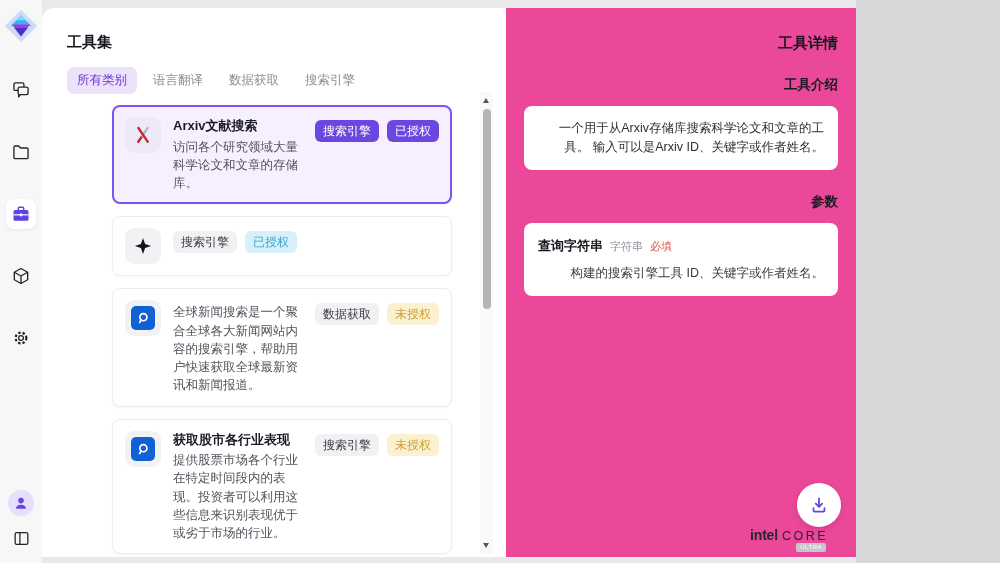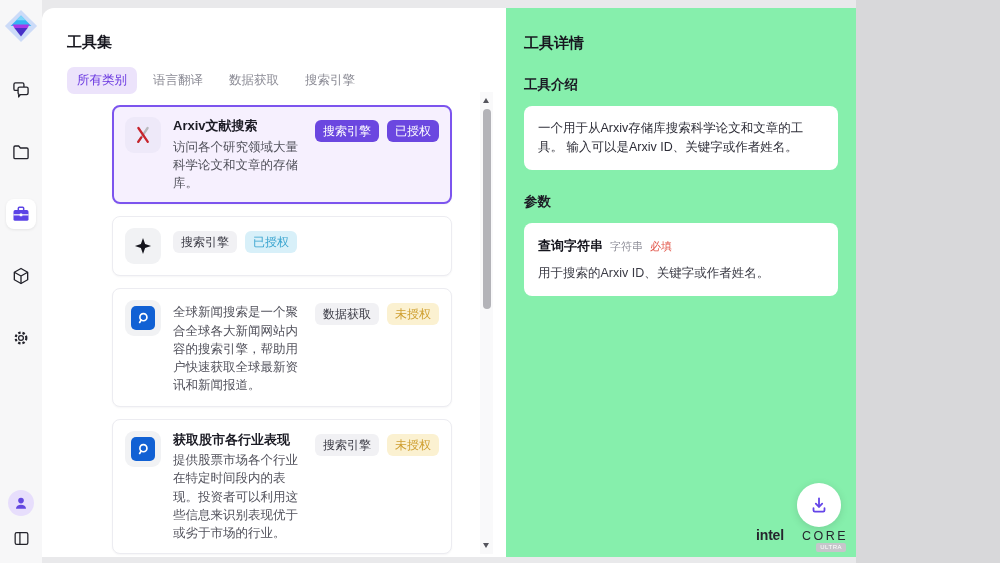--- a/index.html
+++ b/index.html
@@ -48,35 +48,35 @@
   .badge.gray   { background:#f1f1f4; color:#3c3c46; }
   .badge.cyan   { background:#d8f0f9; color:#3aa4cf; }
   .badge.yellow { background:#fbf1d1; color:#cf9f30; }
   
   .scrollbar { position:absolute; top:84px; bottom:3px; right:13px; width:13px; background:#f9f9fa; }
   .sb-arrow { position:absolute; left:3px; width:0; height:0; border-left:3.5px solid transparent; border-right:3.5px solid transparent; cursor:pointer; }
   .sb-arrow.up { top:6px; border-bottom:5px solid #55555d; }
   .sb-arrow.down { bottom:6px; border-top:5px solid #55555d; }
   .sb-thumb { position:absolute; top:17px; left:2.5px; width:8px; height:200px; background:#b3b3b8; border-radius:4px; cursor:grab; }
   
-  .detail-panel { flex:1; background:#86efac; box-sizing:border-box; padding:16px 18px; position:relative; }
+  .detail-panel { flex:1; background:#ec4899; box-sizing:border-box; padding:16px 18px; position:relative;text-align:right; }
   .detail-title { font-size:15px; font-weight:bold; color:#17171f; }
   .section-heading { font-size:13.5px; font-weight:bold; color:#1b1b24; margin-top:23px; }
   .detail-card { background:#ffffff; border-radius:8px; padding:13px 14px; margin-top:12px; font-size:12.5px; color:#2e2e38; line-height:1.5; }
   .param-row { display:flex; align-items:baseline; gap:7px; }
   .param-name { font-size:13px; font-weight:bold; color:#15151d; }
   .param-type { font-size:11px; color:#8e8e98; }
   .param-required { font-size:11px; color:#e25549; }
   .param-desc { margin-top:9px; font-size:12.5px; color:#3a3a44; }
   .fab {
     position:absolute; right:15px; bottom:30px; width:44px; height:44px; border-radius:50%;
     background:#ffffff; box-shadow:0 2px 8px rgba(0,0,0,0.12);
     display:flex; align-items:center; justify-content:center; cursor:pointer;
   }
-  .brand { position:absolute; right:8px; bottom:14px; display:flex; align-items:baseline; gap:18px; }
+  .brand { position:absolute; right:28px; bottom:14px; display:flex; align-items:baseline; gap:4px; }
   .brand-intel { font-size:14px; font-weight:bold; color:#26262e; letter-spacing:-0.2px; }
   .brand-core { font-size:12.5px; color:#26262e; letter-spacing:2.5px; font-weight:400; position:relative; }
   .brand-badge {
     position:absolute; right:2px; bottom:-9px; background:#c6c6cb; color:#ffffff;
     font-size:6px; padding:1px 4px; border-radius:2px; letter-spacing:0.5px; line-height:1.2;
   }
   svg { display:block; }
 </style>
 </head>
 <body>
@@ -243,21 +243,21 @@
         <span>一个用于从Arxiv存储库搜索科学论文和文章的工具。 输入可以是Arxiv ID、关键字或作者姓名。</span>
       </div>
 
       <h2 class="section-heading">参数</h2>
       <div class="detail-card">
         <div class="param-row">
           <span class="param-name">查询字符串</span>
           <span class="param-type">字符串</span>
           <span class="param-required">必填</span>
         </div>
-        <div class="param-desc">用于搜索的Arxiv ID、关键字或作者姓名。</div>
+        <div class="param-desc">构建的搜索引擎工具 ID、关键字或作者姓名。</div>
       </div>
 
       <div class="fab">
         <svg width="20" height="20" viewBox="0 0 20 20" fill="none" stroke="#6445e8" stroke-width="1.8" stroke-linecap="round" stroke-linejoin="round">
           <line x1="10" y1="3.5" x2="10" y2="11.5"></line>
           <polyline points="6.8,8.6 10,11.9 13.2,8.6"></polyline>
           <path d="M4.5 13.2 V15.3 Q4.5 16.6 5.8 16.6 H14.2 Q15.5 16.6 15.5 15.3 V13.2"></path>
         </svg>
       </div>
 

